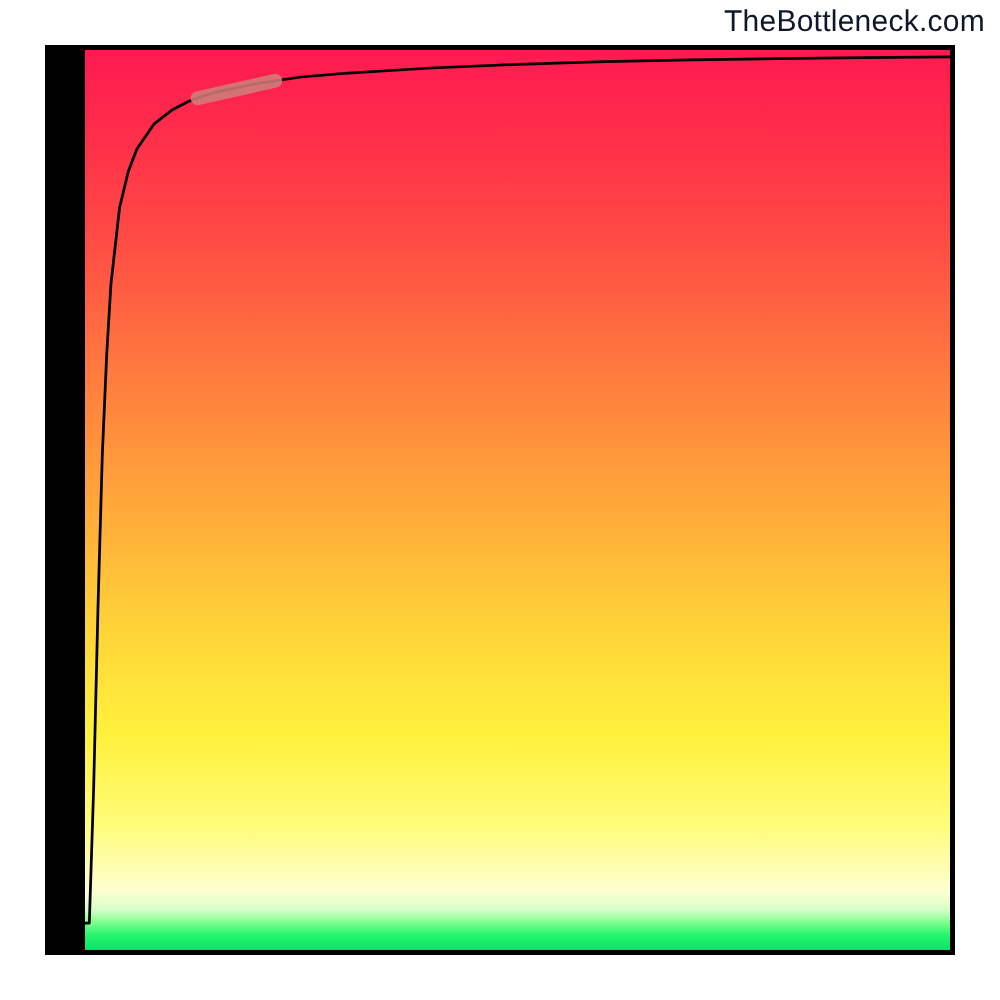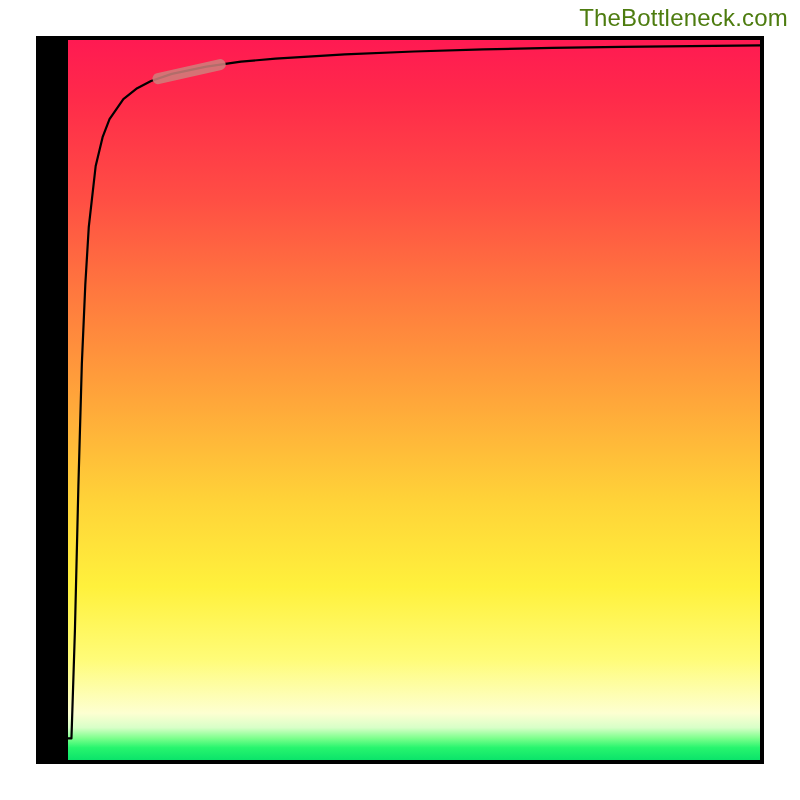--- a/index.html
+++ b/index.html
@@ -13,21 +13,21 @@
   }
   .stage {
     position: relative;
     width: 800px;
     height: 800px;
   }
   .watermark {
     position: absolute;
     top: 4px;
     right: 12px;
-    color: #4d7c0f;
+    color: #0f172a;
     font-size: 24px;
     font-weight: 400;
     letter-spacing: 0.2px;
     z-index: 10;
     user-select: none;
   }
   
   .frame {
     position: absolute;
     left: 36px;

